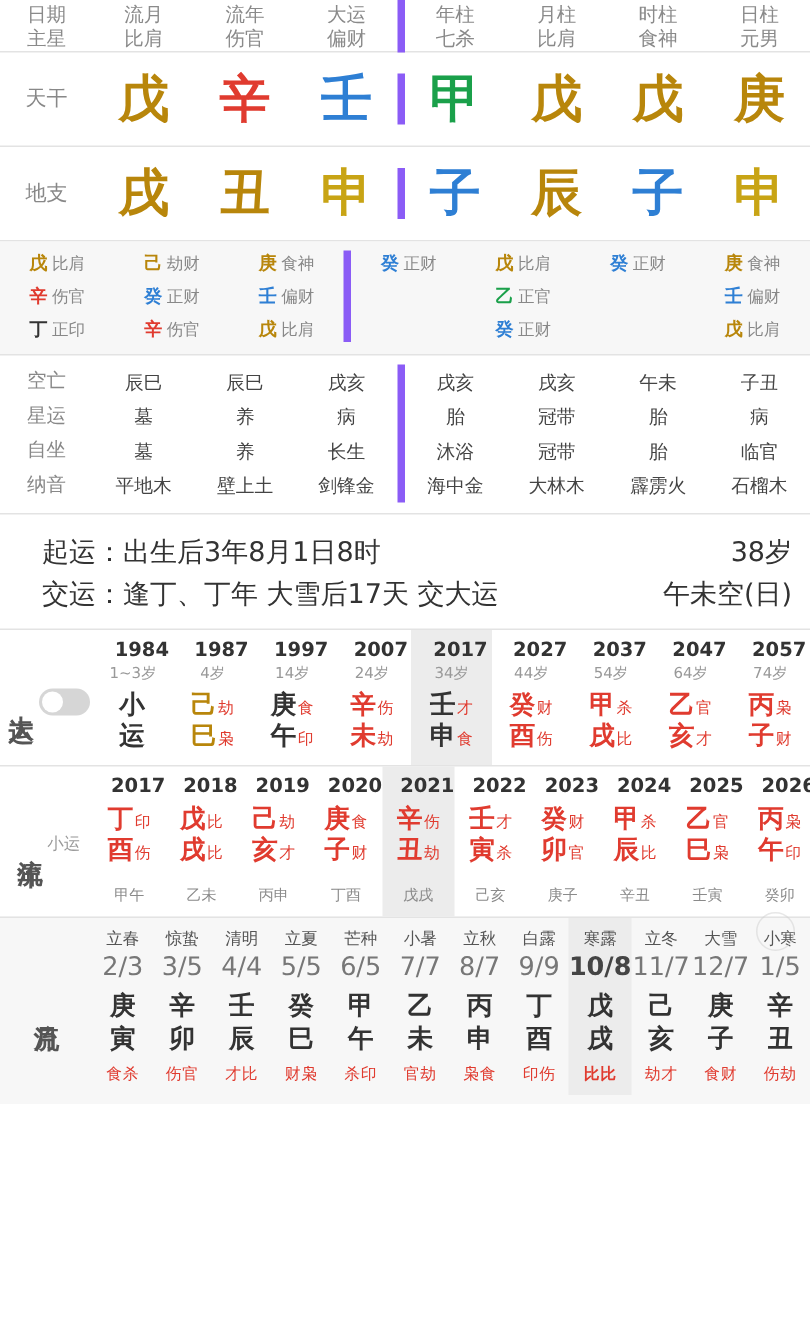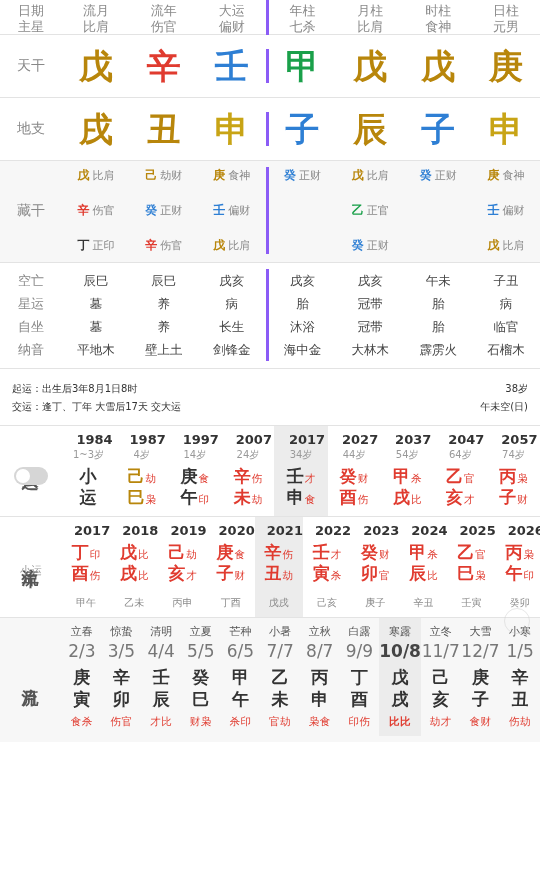--- a/index.html
+++ b/index.html
@@ -13,61 +13,61 @@
     overflow: hidden;
   }
   .page { width:540px; height:678px; position:relative; }
   .sep { border-bottom:1px solid #e3e3e3; }
 
   
   .top { width:540px; }
   .top .hdr { display:flex; height:34px; align-items:flex-start; }
   .leftcol { width:62px; flex:0 0 62px; text-align:center; }
   .col { flex:1 1 0; text-align:center; }
-  .vline { border-left:3px solid #8b5cf6; }
+  .vline { border-left:5px solid #8b5cf6; }
 
   .hdr-cell { font-size:13px; color:#888; padding-top:3px; line-height:16px; }
   .hdr-cell .t1 { display:block; color:#8a8a8a; }
   .hdr-cell .t2 { display:block; color:#8a8a8a; }
 
   .bigrow { display:flex; align-items:center; height:62px; }
   .bigchar { font-size:34px; font-weight:bold; line-height:1; }
   .rowlabel { color:#888; font-size:14px; }
 
   .c-earth { color:#b8860b; }      
   .c-metal { color:#c8a415; }
   .c-wood  { color:#1aa04a; }
   .c-water { color:#2e7fd4; }
   .c-fire  { color:#e03b2f; }
   .c-black { color:#333; }
 
   
   .hidden { background:#f7f7f7; display:flex; padding:6px 0 8px; }
-  .hidden .col { display:flex; flex-direction:column; gap:18px; align-items:center; }
+  .hidden .col { display:flex; flex-direction:column; gap:5px; align-items:center; }
   .hs { font-size:12px; white-space:nowrap; }
   .hs .g { font-weight:bold; margin-right:3px; }
   .hs .n { color:#888; font-size:11px; }
 
   
   .misc { display:flex; }
   .misc .col { padding:0; }
   .misc .cellstack { display:flex; flex-direction:column; }
   .mrow { height:23px; line-height:23px; text-align:center; font-size:12.5px; color:#444; }
   .mlbl { height:23px; line-height:23px; text-align:center; font-size:13px; color:#888; }
 
   
-  .startluck { padding:9px 12px 7px 12px; font-size:10px; color:#333; }
+  .startluck { padding:9px 12px 7px 28px; font-size:18px; color:#333; }
   .startluck .line { display:flex; justify-content:space-between; margin:4px 0; }
   .startluck .k { color:#333; }
 
   
   .band { display:flex; border-top:1px solid #e3e3e3; }
   .bandlabel {
     width:62px; flex:0 0 62px;
-    display:flex; flex-direction:column; align-items:center; justify-content:center;
+    display:flex; flex-direction:row; align-items:center; justify-content:center;
     font-size:17px; color:#555; font-weight:bold; padding:6px 0;
   }
   .bandlabel .sub { font-size:11px; color:#999; font-weight:normal; margin-top:4px; }
   .cells { flex:1 1 auto; display:flex; }
   .cell { flex:1 1 0; text-align:center; padding:6px 0 7px; }
   .cell.sel { background:#ececec; }
   .yr { font-size:13px; font-weight:bold; color:#333;margin-left:12px; }
   .age { font-size:10px; color:#999; margin-top:1px; }
   .gz { margin-top:4px; font-size:17px; font-weight:bold; line-height:1.25; }
   .gz .pair { display:flex; justify-content:center; align-items:baseline; }
@@ -159,23 +159,20 @@
       <div class="col vline"><span class="bigchar c-water">子</span></div>
       <div class="col"><span class="bigchar c-earth">辰</span></div>
       <div class="col"><span class="bigchar c-water">子</span></div>
       <div class="col"><span class="bigchar c-metal">申</span></div>
     </div>
   </div>
 
   <div class="sep"></div>
 
   <div class="hidden">
-    <div class="leftcol" style="display:flex;align-items:center;justify-content:center;">
-      <span class="rowlabel">藏干</span>
-    </div>
 
     <div class="col">
       <div class="hs"><span class="g c-earth">戊</span><span class="n">比肩</span></div>
       <div class="hs"><span class="g c-fire">辛</span><span class="n">伤官</span></div>
       <div class="hs"><span class="g c-black">丁</span><span class="n">正印</span></div>
     </div>
 
     <div class="col">
       <div class="hs"><span class="g c-earth">己</span><span class="n">劫财</span></div>
       <div class="hs"><span class="g c-water">癸</span><span class="n">正财</span></div>

